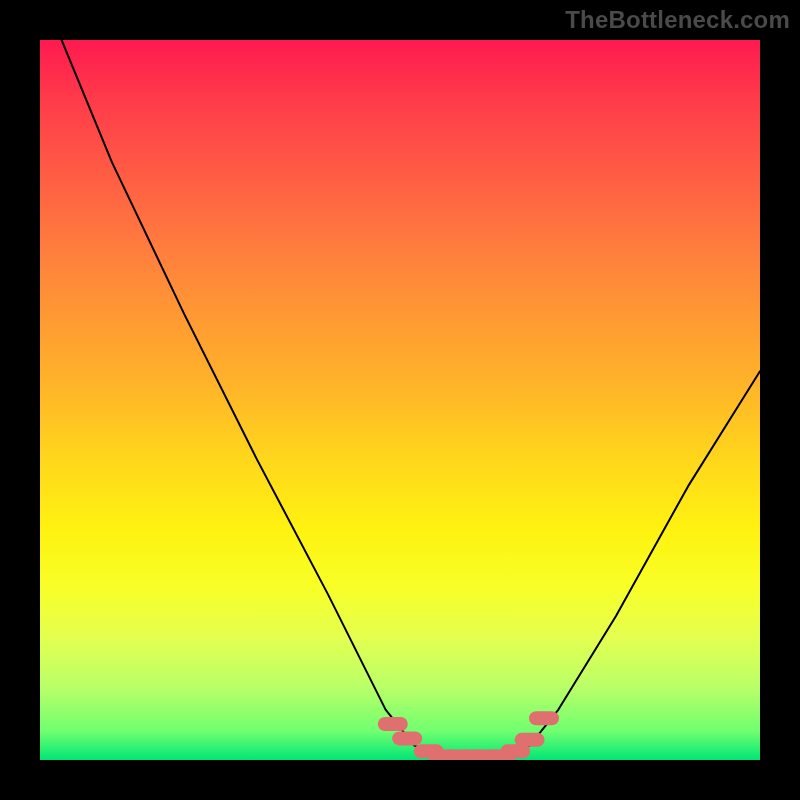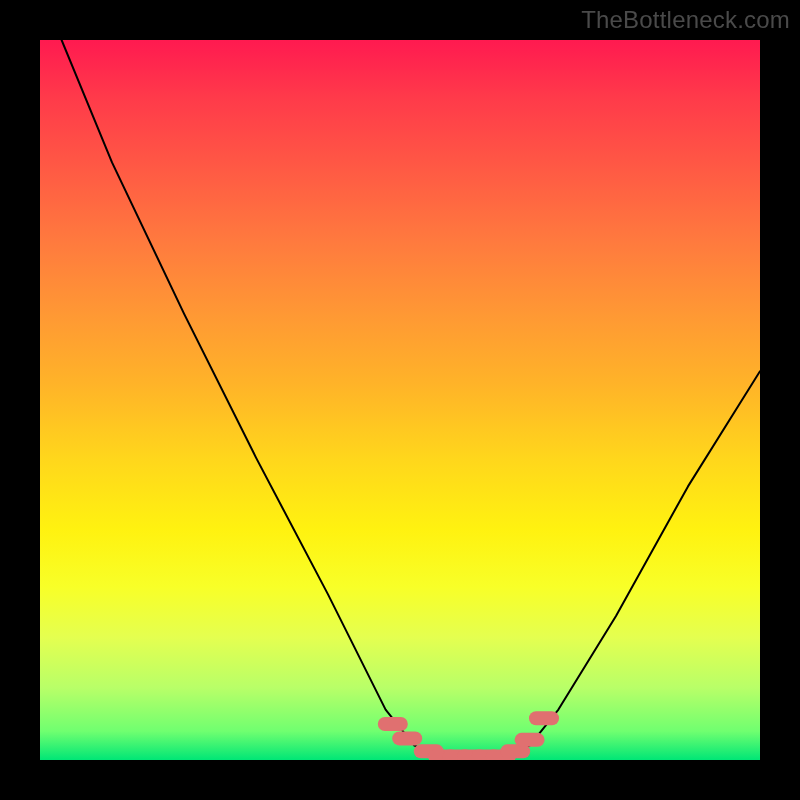--- a/index.html
+++ b/index.html
@@ -16,21 +16,21 @@
     width: 800px;
     height: 800px;
     background: #000;
   }
   .watermark {
     position: absolute;
     top: 6px;
     right: 10px;
     color: #4a4a4a;
     font-size: 24px;
-    font-weight: 400;
+    font-weight: 700;
     letter-spacing: 0.2px;
     user-select: none;
     z-index: 30;
   }
   .plot-area {
     position: absolute;
     left: 40px;
     top: 40px;
     width: 720px;
     height: 720px;

